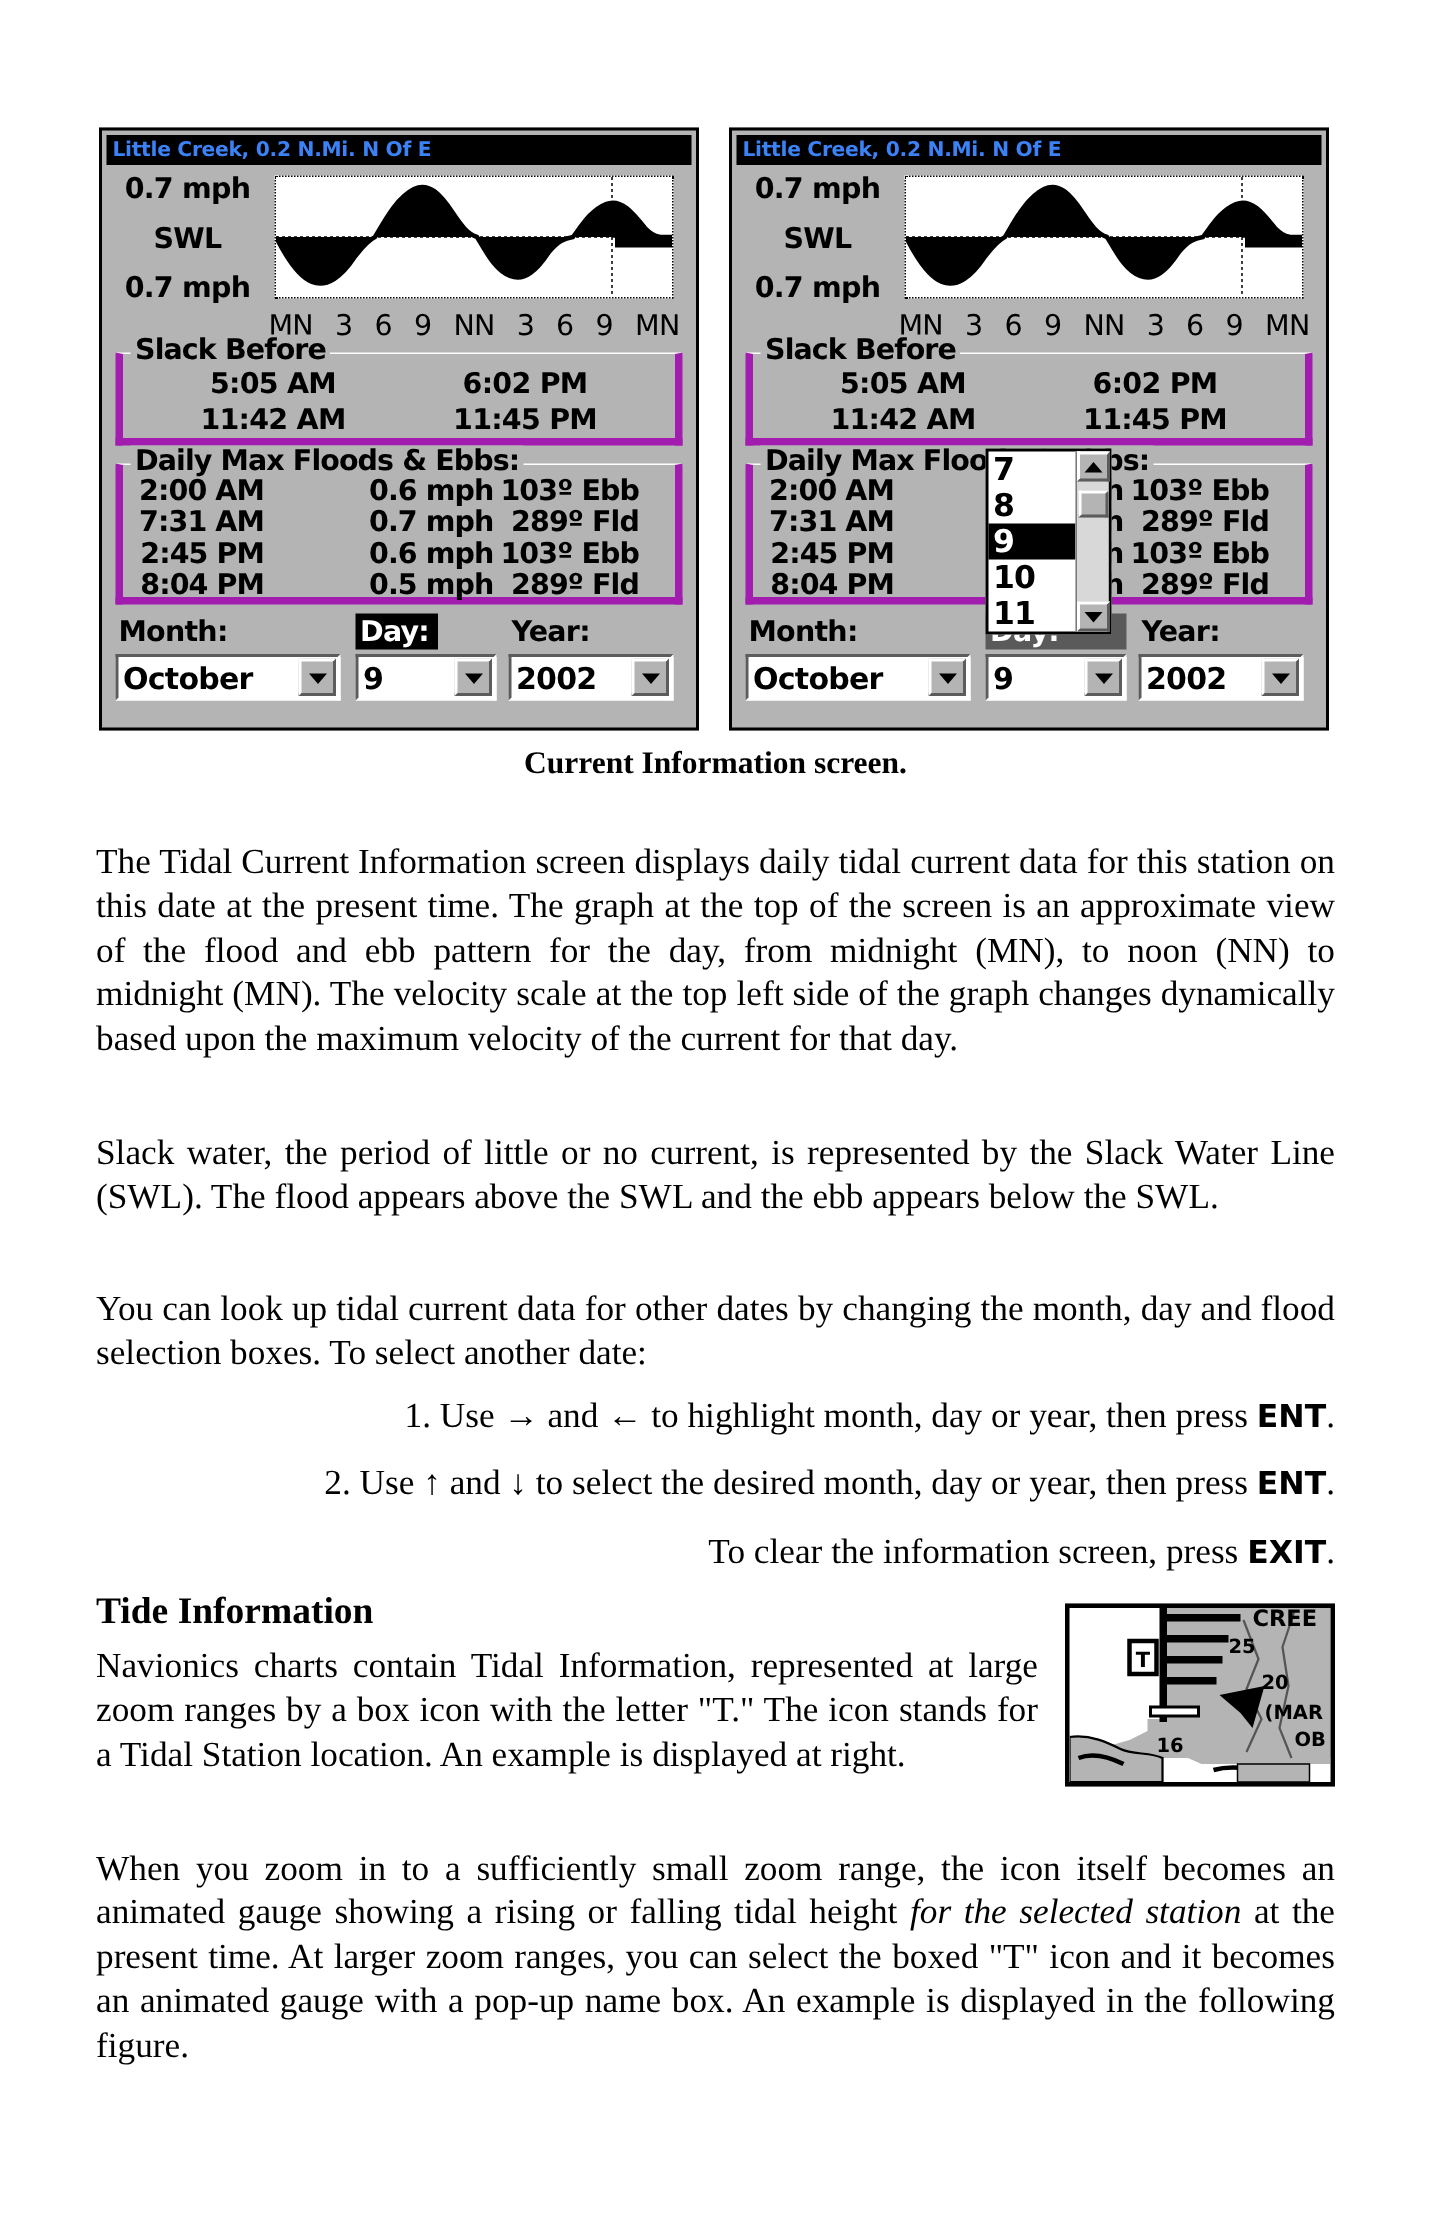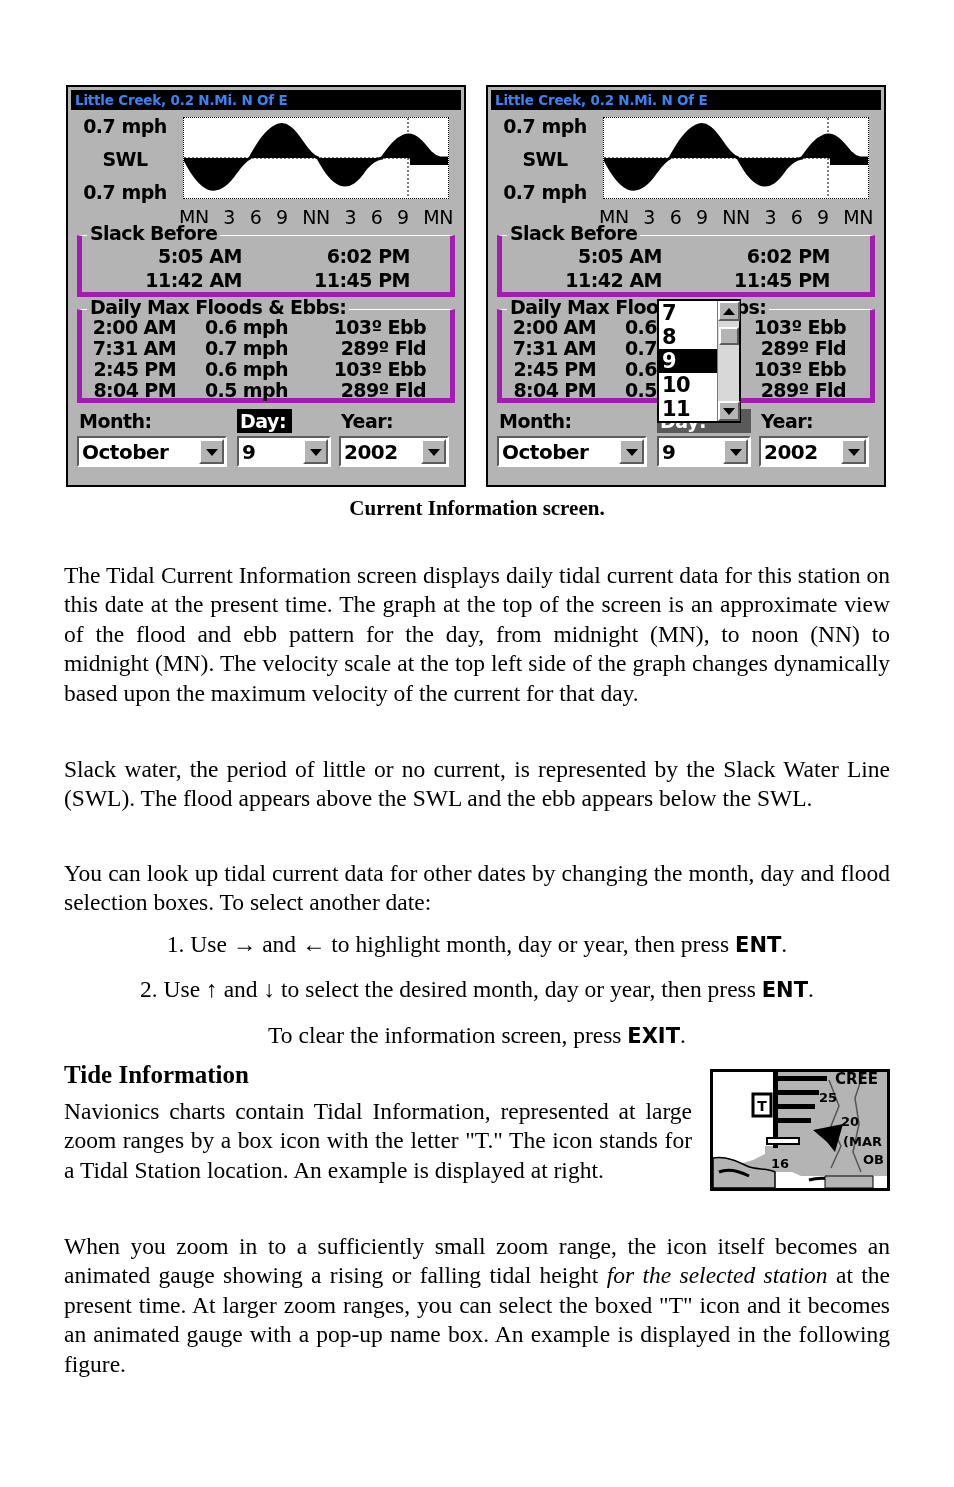--- a/index.html
+++ b/index.html
@@ -140,37 +140,37 @@
     font-size: 19px;
     font-weight: bold;
     letter-spacing: -0.5px;
   }
   .slack-line {
     display: flex;
     justify-content: center;
     gap: 48px;
     line-height: 24px;
   }
-  .slack-line .cell { width: 120px; text-align: right; }
+  .slack-line .cell { width: 120px; text-align: center; }
 
   .floods-group { top: 222px; height: 94px; }
   .floods-rows {
     position: absolute;
     left: 6px; right: 6px; top: 7px;
     font-size: 19px;
     font-weight: bold;
     letter-spacing: -0.6px;
   }
   .flood-line {
     display: flex;
     line-height: 21px;
     white-space: nowrap;
   }
   .flood-line .fl-time { width: 88px; text-align: right; }
-  .flood-line .fl-spd  { width: 112px; text-align: right; padding-right: 4px;}
+  .flood-line .fl-spd  { width: 112px; text-align: right; padding-right: 4px; margin-left: 41px;}
   .flood-line .fl-dir  { flex: 1; text-align: right; padding-right: 18px; }
 
   
   .selectors {
     position: absolute;
     left: 9px;
     right: 9px;
     top: 322px;
     height: 66px;
   }
@@ -337,21 +337,21 @@
   
   .body-text {
     position: absolute;
     left: 64px;
     width: 826px;
     font-size: 23.5px;
     line-height: 29.5px;
     text-align: justify;
     font-family: "Liberation Serif", "DejaVu Serif", serif;
   }
-  .body-text.nojust { text-align: center; }
+  .body-text.nojust { text-align: right; }
   .body-text b { font-family: "DejaVu Sans", "Liberation Sans", sans-serif; font-size: 21px; }
   .body-text i { font-style: italic; }
 
   .p1 { top: 537px; }
   .p2 { top: 731px; }
   .p3 { top: 835px; }
   .li1 { top: 906px; }
   .li2 { top: 951px; }
   .p4 { top: 997px; }
 

